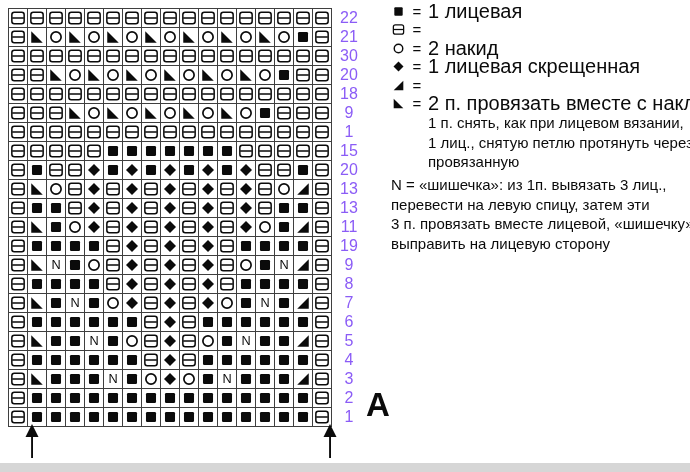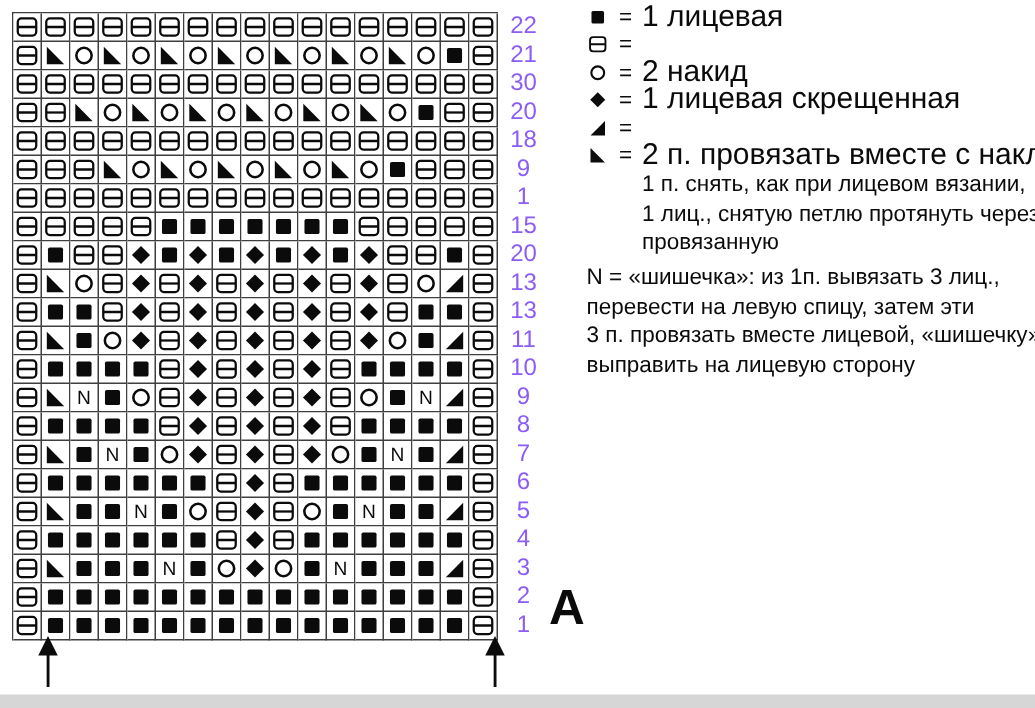--- a/index.html
+++ b/index.html
@@ -2084,21 +2084,21 @@
     <div class="rownum">30</div>
     <div class="rownum">20</div>
     <div class="rownum">18</div>
     <div class="rownum">9</div>
     <div class="rownum">1</div>
     <div class="rownum">15</div>
     <div class="rownum">20</div>
     <div class="rownum">13</div>
     <div class="rownum">13</div>
     <div class="rownum">11</div>
-    <div class="rownum">10</div>
+    <div class="rownum">19</div>
     <div class="rownum">9</div>
     <div class="rownum">8</div>
     <div class="rownum">7</div>
     <div class="rownum">6</div>
     <div class="rownum">5</div>
     <div class="rownum">4</div>
     <div class="rownum">3</div>
     <div class="rownum">2</div>
     <div class="rownum">1</div>
   </div>

